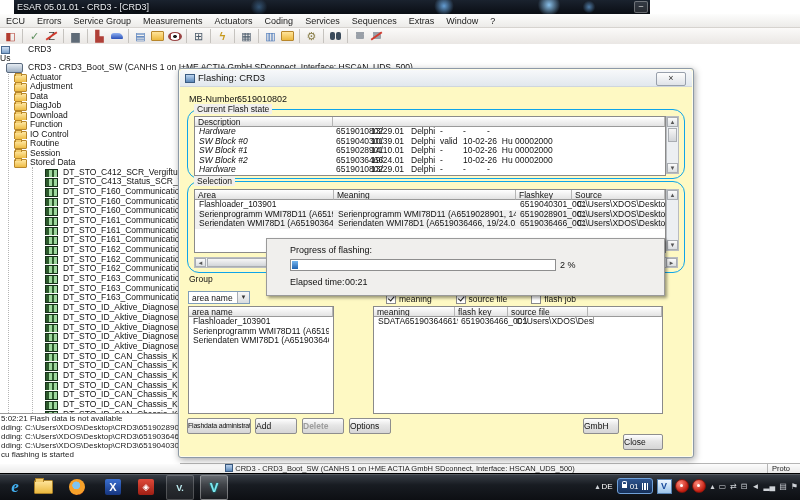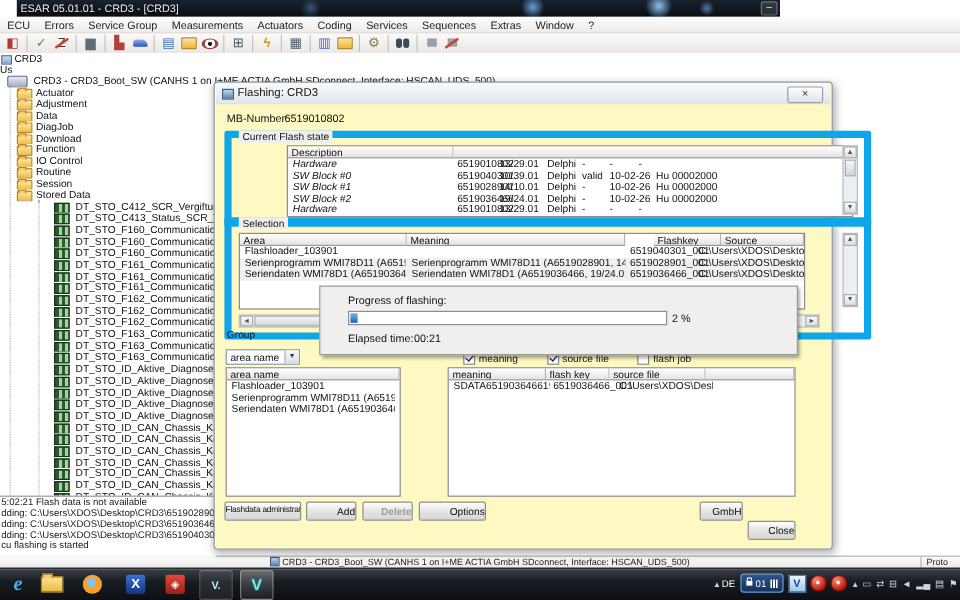--- a/index.html
+++ b/index.html
@@ -28,21 +28,21 @@
   .tbi[data-cls~="eye"]::before{content:"";width:12px;height:7px;background:radial-gradient(circle at 50% 50%,#222 1.5px,#fff 2px 60%,#944 61%);border:1px solid #944;border-radius:50%;}
   .tbi[data-cls~="binoc"]::before{content:"";width:5px;height:8px;background:#3a4a5a;border-radius:2px;box-shadow:6px 0 0 #3a4a5a;margin-right:6px;}
   .tbi[data-cls~="plug"]::before{content:"";width:8px;height:6px;background:#9aa0a8;border-radius:2px 2px 1px 1px;box-shadow:-2px -3px 0 -2px #9aa0a8,2px -3px 0 -2px #9aa0a8;}
   .tbi[data-cls~="slash"]::after{content:"";position:absolute;left:2px;right:2px;top:6px;height:2px;background:#d23b2e;transform:rotate(-35deg);}
   
   #client{left:0;top:44px;width:800px;height:419px;background:#fff;}
   #tree{position:absolute;left:0;top:1px;width:800px;font-size:8.5px;color:#111;}
   .trow{position:relative;white-space:nowrap;overflow:hidden;}
   .cap{height:9px;line-height:9px;}
   .cap .cap-ic{position:absolute;left:1px;top:1px;width:7px;height:6px;background:linear-gradient(#cfe0f4,#7fa3cc);border:1px solid #4a6a90;}
-  .cap .cap-lb{position:absolute;left:12px;top:0;}
+  .cap .cap-lb{position:absolute;left:28px;top:0;}
   .us{height:9px;line-height:9px;}
   .root{height:9.5px;line-height:9.5px;}
   .root-ic{position:absolute;left:6px;top:0;width:15px;height:8px;background:linear-gradient(#e6ecf3,#9fb0c4);border:1px solid #5a6a7e;border-radius:2px;}
   .root-lb{position:absolute;left:28px;top:0;}
   .fold{height:9.5px;line-height:9.5px;}
   .fold-ic{position:absolute;left:14px;top:1px;width:11px;height:7px;background:linear-gradient(#ffe8a4,#eebc45);border:1px solid #b8872b;border-radius:1px;}
   .fold-ic::before{content:"";position:absolute;left:0;top:-2px;width:5px;height:2px;background:#f3cd6e;border:1px solid #b8872b;border-bottom:none;}
   .fold-lb{position:absolute;left:30px;top:0;}
   .leaf{height:9.7px;line-height:9.7px;}
   .leaf-ic{position:absolute;left:45px;top:1px;width:11px;height:7px;background:
@@ -51,21 +51,21 @@
   .guide{position:absolute;border-left:1px dotted #b5b5b5;width:0;}
   
   #logpanel{left:0;top:413px;width:180px;height:50px;background:#fff;border-top:1px solid #9a9a9a;z-index:5;font-size:8px;color:#222;overflow:hidden;}
   #logpanel .ll{height:9px;line-height:9px;white-space:nowrap;padding-left:1px;}
   
   #dialog{left:178px;top:68px;width:514px;height:388px;background:#fef9c3;border:1px solid #8d9aa8;border-radius:3px;box-shadow:inset 0 0 0 1px rgba(255,255,255,.65),1px 2px 7px rgba(0,0,0,.35);z-index:10;font-size:9px;color:#111;}
   #dlg-title{position:absolute;left:1px;top:1px;right:1px;height:16px;background:linear-gradient(#f7f8fa,#e2e8ee);border-bottom:1px solid #cfd6dd;border-radius:2px 2px 0 0;}
   #dlg-title .dt-ic{position:absolute;left:5px;top:4px;width:8px;height:7px;background:linear-gradient(#bcd4f0,#5b87b8);border:1px solid #3a5a80;}
   #dlg-title .dt-lb{position:absolute;left:18px;top:2px;font-size:9.5px;}
   #dlg-close{position:absolute;right:6px;top:2px;width:28px;height:12px;background:linear-gradient(#fdfdfd,#dfe3e8);border:1px solid #98a0ac;border-radius:2px;text-align:center;line-height:11px;font-size:9px;color:#333;}
-  .grp{position:absolute;border:6px solid #0ea5e9;border-radius:2px;padding-left:31px;}
+  .grp{position:absolute;border:1px solid #0ea5e9;border-radius:12px;}
   .grp-lb{position:absolute;top:-6px;left:6px;background:#f0efed;padding:0 3px;font-size:8.5px;}
   .tbl{position:absolute;background:#fff;border:1px solid #8a8a8a;overflow:hidden;}
   .th{background:linear-gradient(#fff,#e3e3e3);border-right:1px solid #b5b5b5;border-bottom:1px solid #9a9a9a;font-size:8.5px;height:10px;line-height:10px;padding-left:3px;box-sizing:border-box;white-space:nowrap;overflow:hidden;}
   .thead{display:flex;}
   .drow{position:relative;height:9.6px;line-height:9.6px;font-size:8.5px;white-space:nowrap;}
   .drow span{position:absolute;top:0;overflow:hidden;}
   
   .fs-desc{left:4px;width:132px;font-style:italic;} .fs-part{left:141px;} .fs-ver{left:176px;} .fs-sup{left:216px;} .fs-status{left:245px;} .fs-info{left:268px;white-space:pre;}
   
   .sel-area{left:4px;width:134px;} .sel-mean{left:143px;width:178px;} .sel-key{left:325px;} .sel-src{left:382px;width:88px;}
@@ -85,21 +85,21 @@
   
   .dd{position:absolute;width:62px;height:13px;background:#fff;border:1px solid #7f9db9;font-size:8.5px;line-height:12px;padding-left:3px;box-sizing:border-box;}
   .dd-btn{position:absolute;right:0;top:0;width:11px;height:11px;background:linear-gradient(#f8f8f8,#d9dcdf);border-left:1px solid #a9adb2;font-size:6px;line-height:11px;text-align:center;color:#333;}
   .chk{display:flex;align-items:center;font-size:8.5px;white-space:nowrap;}
   .cb{position:relative;width:8px;height:8px;background:#fff;border:1px solid #8a8a8a;margin-right:3px;flex:none;}
   .cb[data-checked="1"]::after{content:"";position:absolute;left:1px;top:1px;width:5px;height:2.5px;border-left:1.6px solid #222;border-bottom:1.6px solid #222;transform:rotate(-50deg);}
   
   .lt-mean{left:4px;width:80px;} .lt-key{left:87px;} .lt-src{left:142px;width:78px;}
   .la-name{left:4px;width:136px;}
   
-  .btn{position:absolute;height:16px;background:linear-gradient(#fefefe,#e6e6e6 45%,#d6d6d6);border:1px solid #8e8e8e;border-radius:2px;font-size:8.5px;text-align:right;line-height:14px;box-sizing:border-box;overflow:hidden;white-space:nowrap;}
+  .btn{position:absolute;height:16px;background:linear-gradient(#fefefe,#e6e6e6 45%,#d6d6d6);border:1px solid #8e8e8e;border-radius:2px;font-size:8.5px;text-align:left;line-height:14px;box-sizing:border-box;overflow:hidden;white-space:nowrap;}
   .btn.small-text{font-size:7px;letter-spacing:-0.2px;}
   .btn.disabled{color:#9c9c9c;}
   
   #appstatus{left:0;top:463px;width:800px;height:10px;background:linear-gradient(#fcfcfc,#e8e8e8);border-top:1px solid #b5b5b5;font-size:7.5px;line-height:9px;color:#222;}
   #appstatus .ctr{position:absolute;left:0;right:0;text-align:center;white-space:nowrap;}
   #appstatus .st-ic{display:inline-block;width:6px;height:6px;background:linear-gradient(#bcd4f0,#5b87b8);border:1px solid #3a5a80;vertical-align:-1px;margin-right:2px;}
   #appstatus .proto{position:absolute;right:0;top:0;width:28px;border-left:1px solid #b5b5b5;padding-left:4px;height:9px;overflow:hidden;}
   
   #taskbar{left:0;top:473px;width:800px;height:27px;background:linear-gradient(#3a4048,#181c22 40%,#0c0e12);border-top:1px solid #000;box-shadow:inset 0 1px 0 rgba(255,255,255,.15);}
   .tk{position:absolute;top:2px;width:26px;height:23px;display:flex;align-items:center;justify-content:center;border-radius:2px;}
@@ -437,21 +437,21 @@
     <span class="dt-ic"></span>
     <span class="dt-lb">Flashing: CRD3</span>
     <span id="dlg-close">×</span>
   </div>
 
   <span class="abs" style="left:10px;top:25px;">MB-Number:</span>
   <span class="abs" style="left:58px;top:25px;">6519010802</span>
 
   <div class="grp" style="left:8px;top:40px;width:496px;height:68px;">
     <span class="grp-lb">Current Flash state</span>
-    <div class="tbl" style="left:6px;top:6px;width:470px;height:58px;margin-left:40px;">
+    <div class="tbl" style="left:6px;top:6px;width:470px;height:58px;">
       <div class="thead">
         <div class="th" style="width:138px;">Description</div>
         <div class="th" style="flex:1;"></div>
       </div>
       <div>
 
           <div class="drow">
             <span class="fs-desc">Hardware</span>
             <span class="fs-part">6519010802</span>
             <span class="fs-ver">13/29.01</span>
@@ -503,21 +503,21 @@
       <div class="ar" style="position:absolute;bottom:0;left:0;right:0;">▼</div>
     </div>
   </div>
 
   <div class="grp" style="left:8px;top:112px;width:496px;height:90px;">
     <span class="grp-lb">Selection</span>
     <div class="tbl" style="left:6px;top:7px;width:470px;height:62px;">
       <div class="thead">
         <div class="th" style="width:139px;">Area</div>
         <div class="th" style="width:182px;">Meaning</div>
-        <div class="th" style="width:56px;margin-left:24px;">Flashkey</div>
+        <div class="th" style="width:56px;">Flashkey</div>
         <div class="th" style="flex:1;">Source</div>
       </div>
       <div class="selrows">
 
           <div class="drow">
             <span class="sel-area">Flashloader_103901</span>
             <span class="sel-key">6519040301_001</span>
             <span class="sel-src">C:\Users\XDOS\Desktop\CRD</span>
           </div>
 
@@ -620,21 +620,21 @@
           <span class="lt-mean">SDATA6519036466192401</span>
           <span class="lt-key">6519036466_001</span>
           <span class="lt-src">C:\Users\XDOS\Desktop\...</span>
         </div>
       </div>
   </div>
 
   <div class="btn small-text" style="left:8px;top:349px;width:64px;">Flashdata administration</div>
   <div class="btn" style="left:76px;top:349px;width:42px;">Add</div>
   <div class="btn disabled" style="left:123px;top:349px;width:42px;font-weight:bold;">Delete</div>
-  <div class="btn" style="left:170px;top:349px;width:56px;">Options</div>
+  <div class="btn" style="left:170px;top:349px;width:42px;">Options</div>
   <div class="btn" style="left:404px;top:349px;width:36px;">GmbH</div>
   <div class="btn" style="left:444px;top:349px;width:40px;margin-top:16px;">Close</div>
 </div>
 
 <div id="appstatus" class="abs">
   <div class="ctr">
     <span class="st-ic"></span><span>CRD3 - CRD3_Boot_SW (CANHS 1 on I+ME ACTIA GmbH SDconnect, Interface: HSCAN_UDS_500)</span>
   </div>
   <div class="proto">Proto</div>
 </div>

